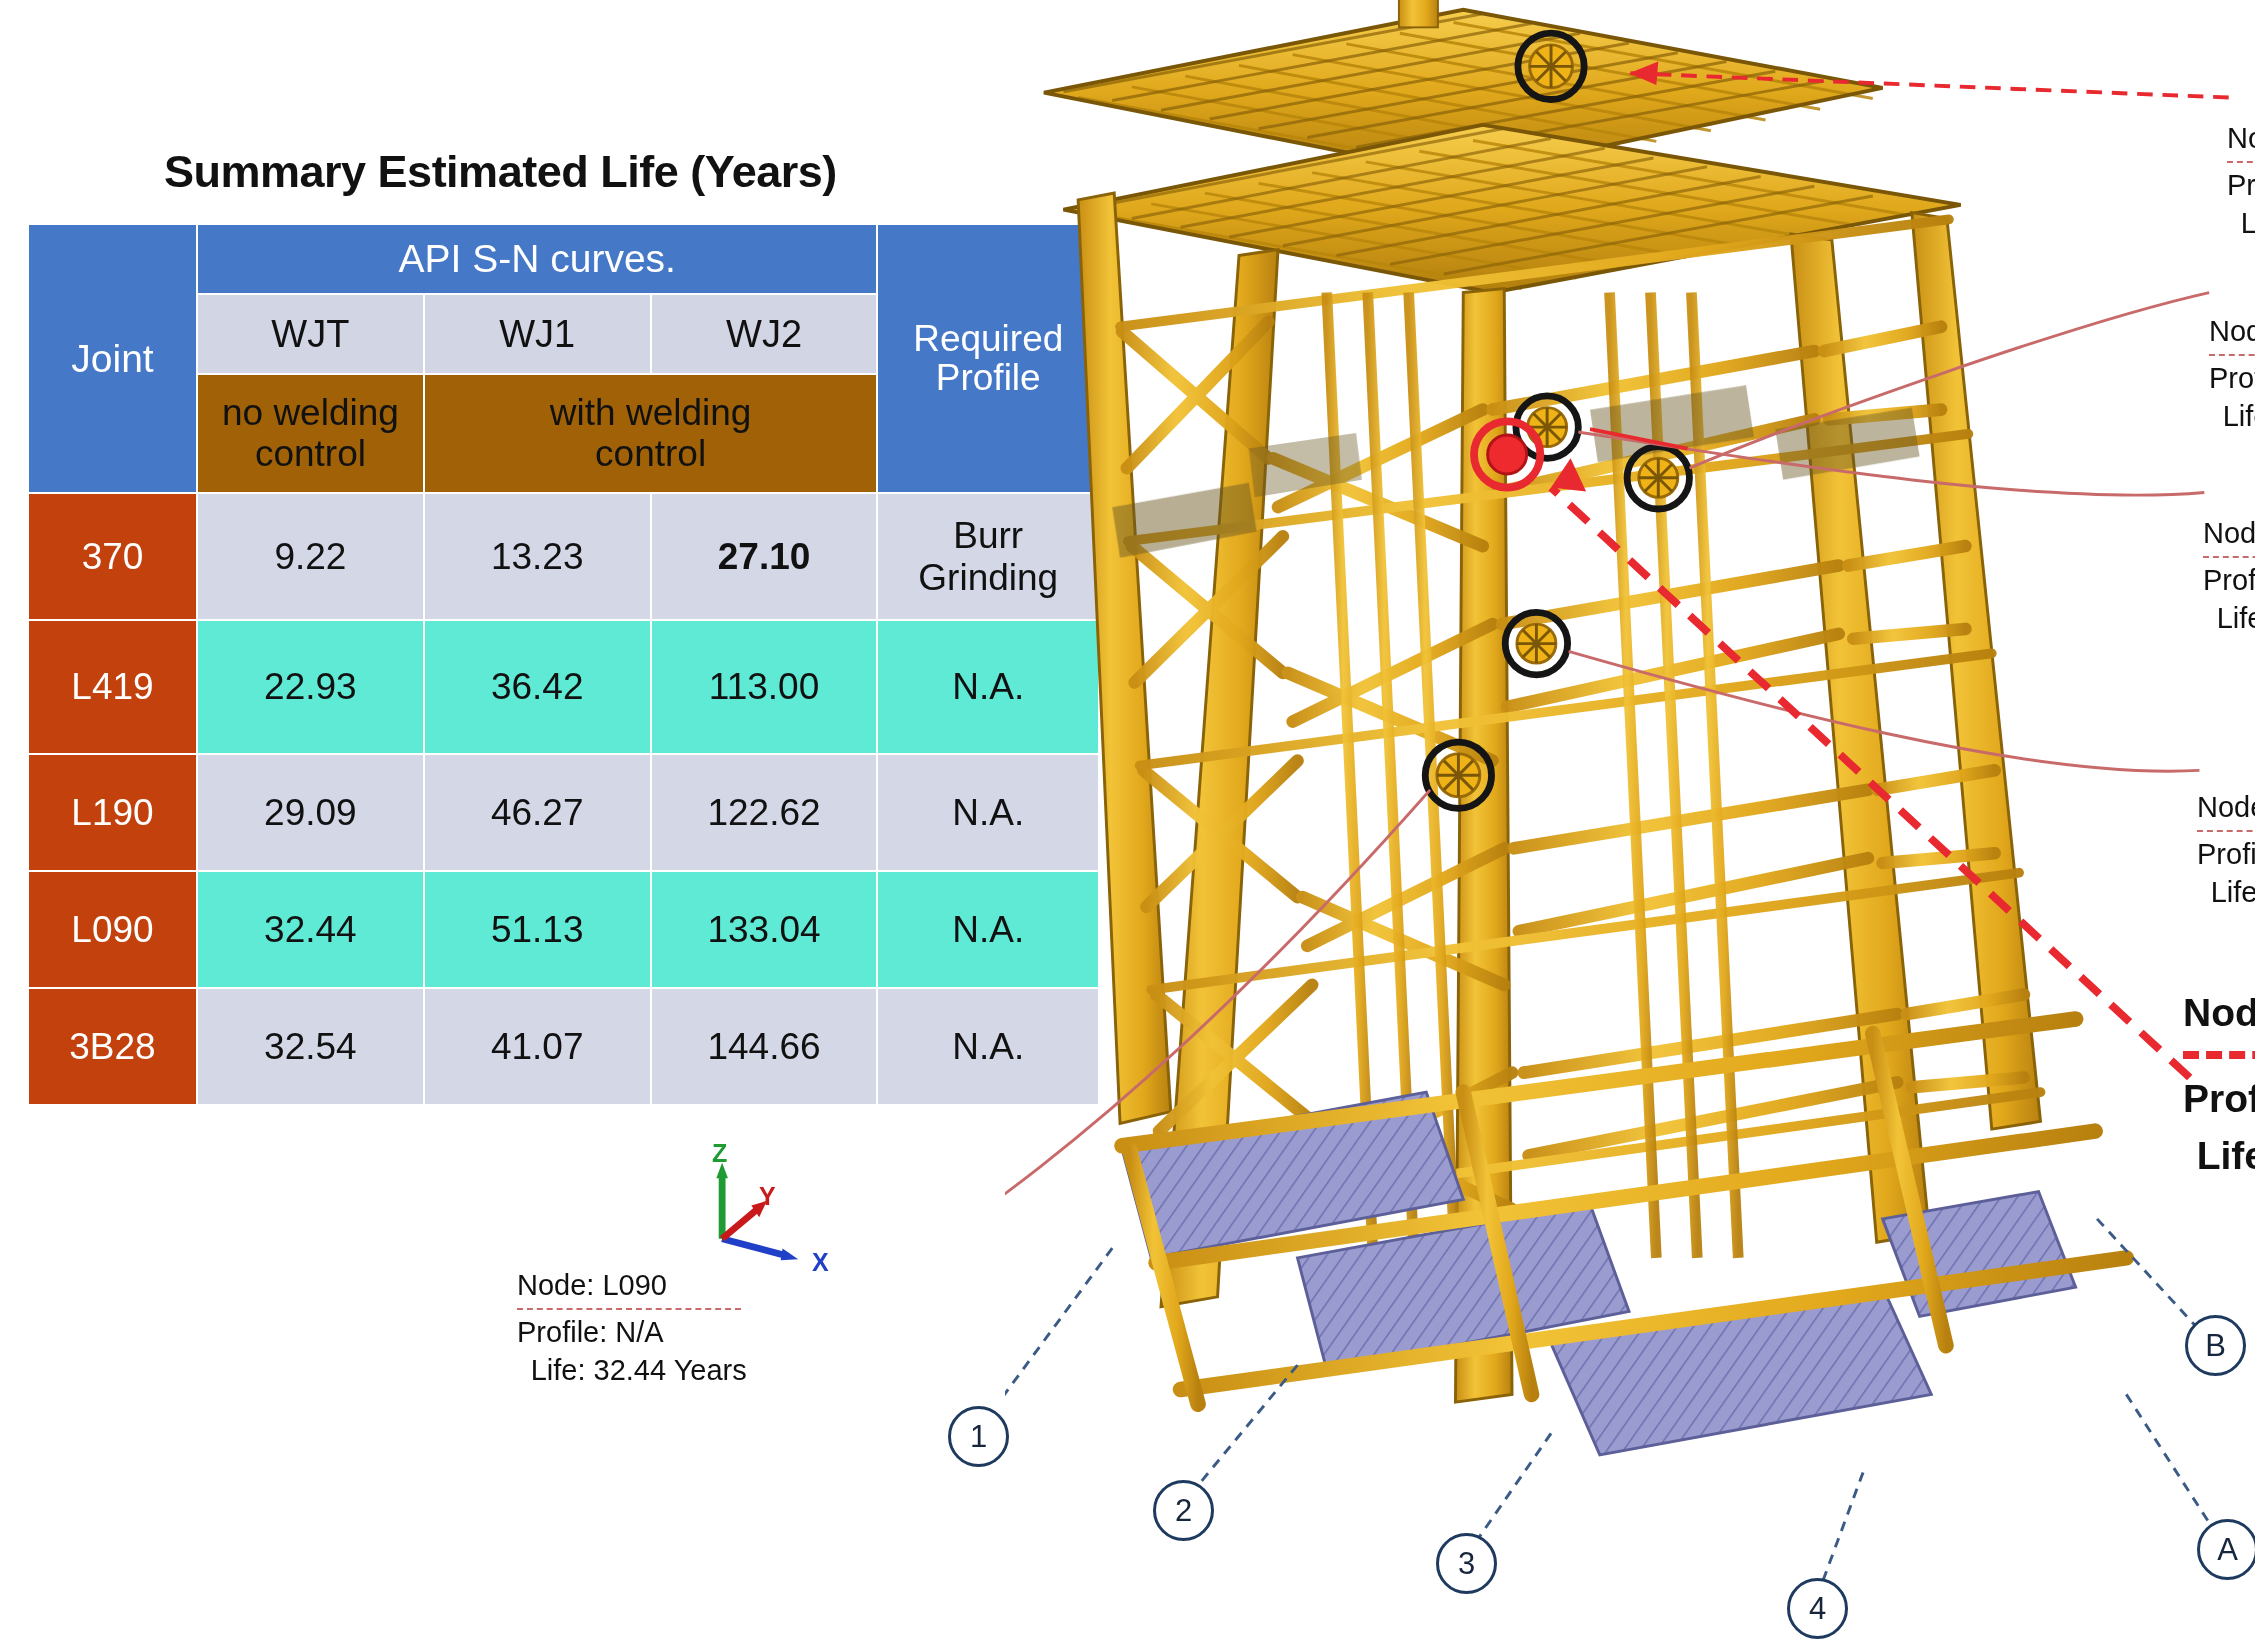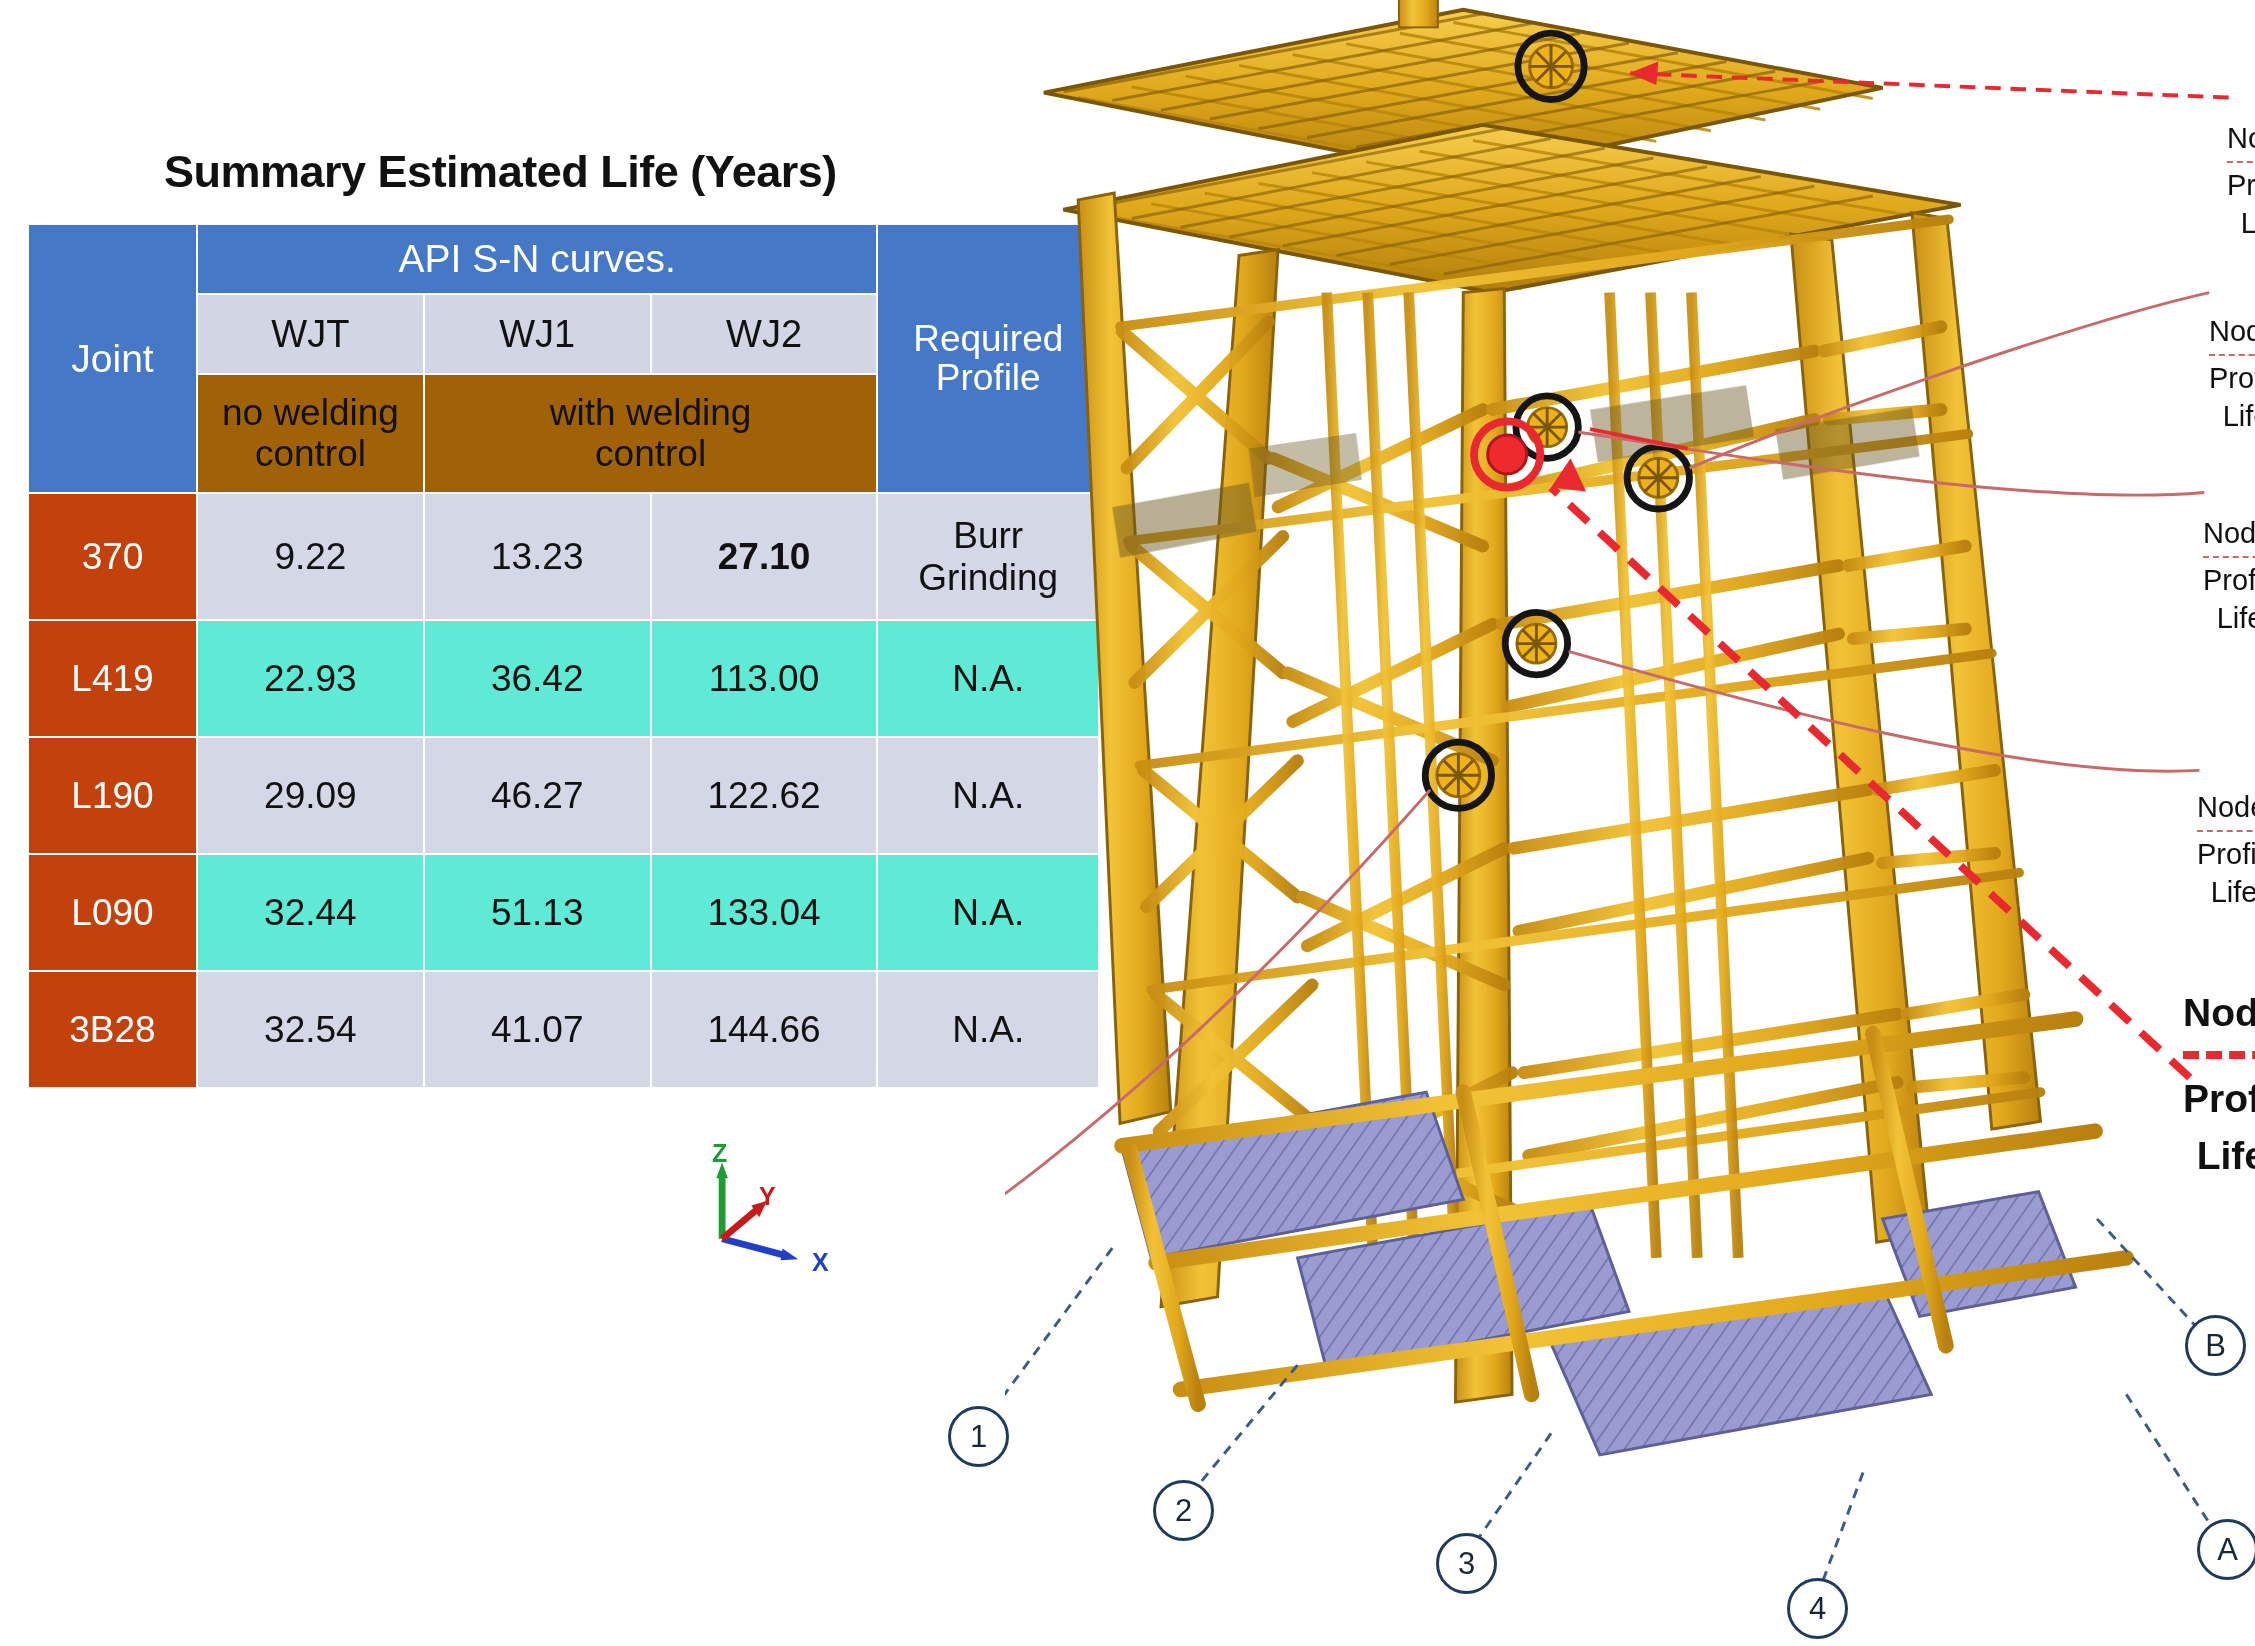--- a/index.html
+++ b/index.html
@@ -103,21 +103,21 @@
         <td class="cell-a">9.22</td>
         <td class="cell-a">13.23</td>
         <td class="cell-a bold">27.10</td>
         <td class="cell-a cell-2line">
           <span>Burr</span><br>
           <span>Grinding</span>
         </td>
       </tr>
 
       <tr>
-        <td class="rowhead" style="height:115px;">L419</td>
+        <td class="rowhead" style="height:132px;">L419</td>
         <td class="cell-b">22.93</td>
         <td class="cell-b">36.42</td>
         <td class="cell-b">113.00</td>
         <td class="cell-b">N.A.</td>
       </tr>
 
       <tr>
         <td class="rowhead" style="height:115px;">L190</td>
         <td class="cell-a">29.09</td>
         <td class="cell-a">46.27</td>
@@ -442,20 +442,26 @@
     <span class="life">Life: 48.89 Years</span>
   </div>
 
   <div class="callout" style="left:1192px;top:788px;">
     <span class="node">Node: L190</span>
     <span class="rule"></span>
     <span class="profile">Profile: N/A</span>
     <span class="life">Life: 29.09  Years</span>
   </div>
 
+  <div class="callout" style="left:-488px;top:1266px;">
+    <span class="node">Node: L090</span>
+    <span class="rule"></span>
+    <span class="profile">Profile: N/A</span>
+    <span class="life">Life: 32.44 Years</span>
+  </div>
 
   <div class="callout big" style="left:1178px;top:985px;">
     <span class="node">Node: 370</span>
     <span class="rule"></span>
     <span class="profile"><span>Profile: </span></span>
     <span class="life">Life: 27.1 Years</span>
   </div>
 
 </div>
 

